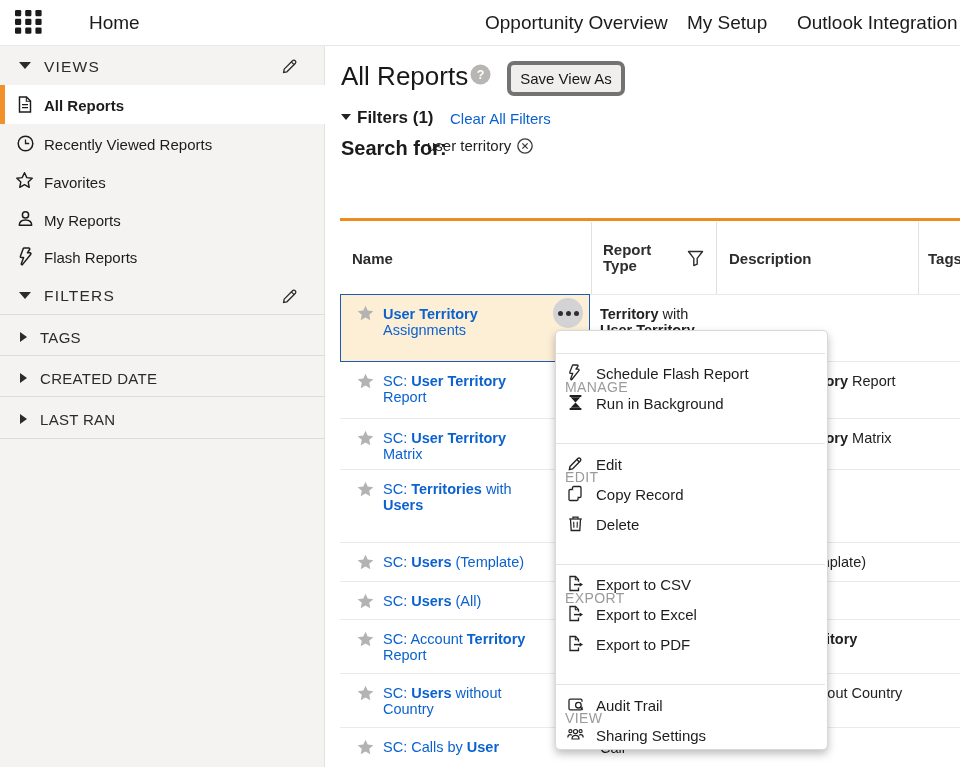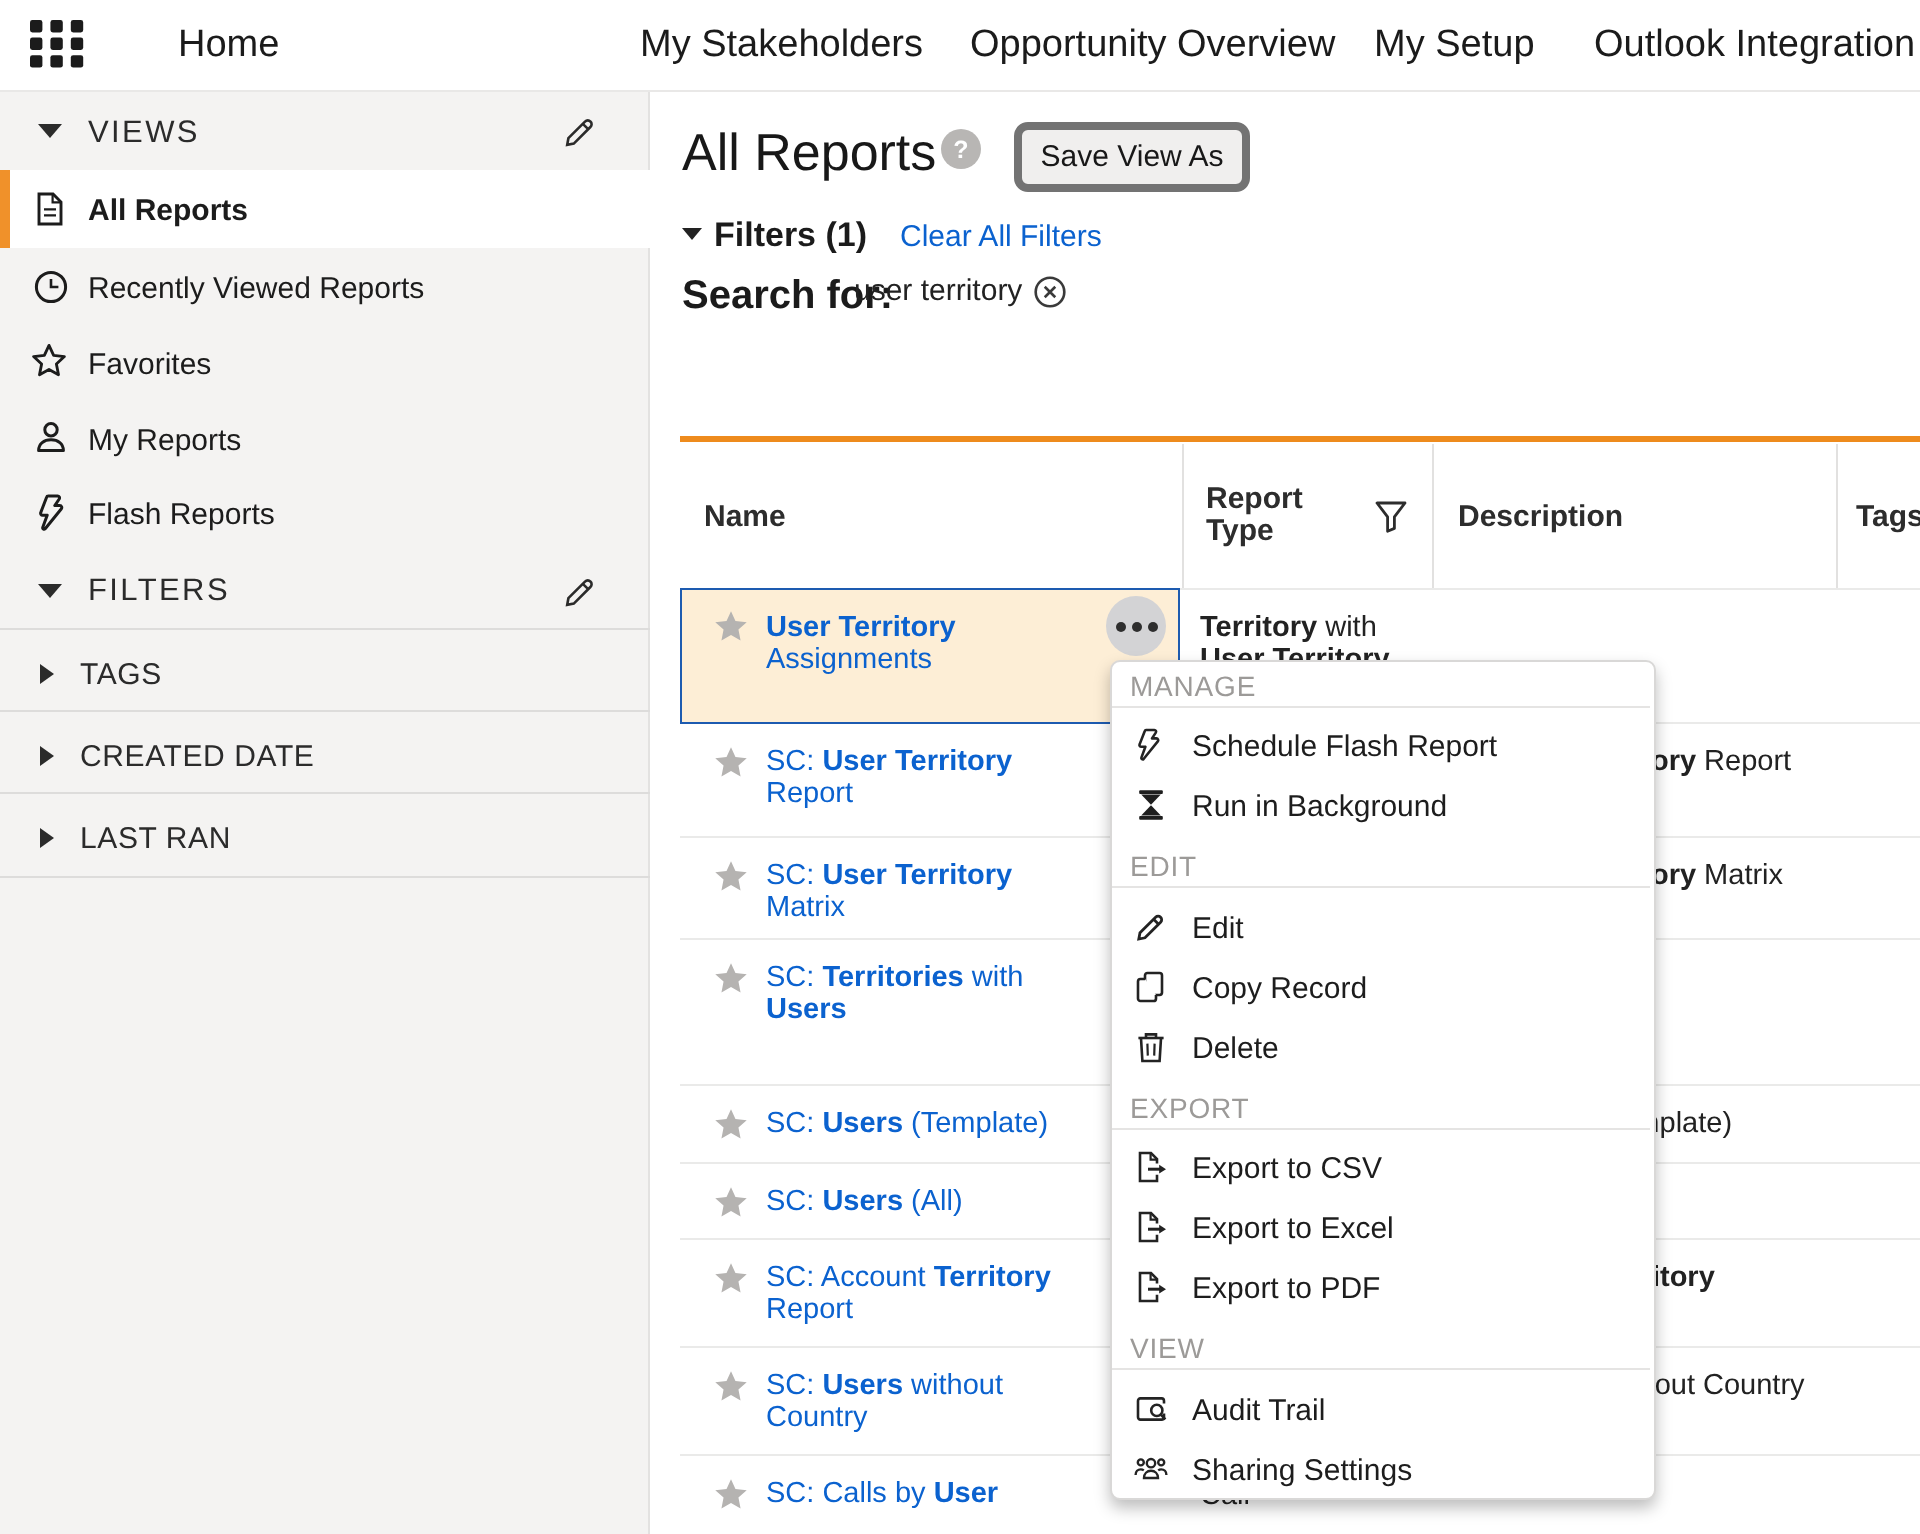--- a/index.html
+++ b/index.html
@@ -17,21 +17,21 @@
   .nav-label{font-size:15px; color:#1c1c1c;}
   .blue{color:#0b62cf;}
   .tbl-sep{position:absolute; left:340px; width:620px; height:1px; background:#eaeae9;}
   .hdr-div{position:absolute; top:222px; height:72px; width:1px; background:#e2e1e0;}
   .hdr-txt{position:absolute; font-size:15px; font-weight:bold; color:#2d2d2d;}
   .cell{position:absolute; font-size:14.5px; line-height:16.5px; color:#222;}
   .name-cell{position:absolute; font-size:14.5px; line-height:16.5px; color:#0b62cf; width:165px;}
   .star{position:absolute; width:17px; height:17px;}
   
   #menu{position:absolute; left:555px; top:330px; width:271px; height:418px; background:#fff; border:1px solid #d9d8d7; border-radius:5px; box-shadow:0 4px 8px rgba(0,0,0,0.26); z-index:20;}
-  .m-hdr{position:absolute; left:9px; font-size:14px; color:#9c9a98; letter-spacing:0.4px;}
+  .m-hdr{position:absolute; left:9px; font-size:14px; color:#9c9a98; letter-spacing:0.4px;margin-top:44px;}
   .m-item{position:absolute; left:40px; font-size:15px; color:#1d1d1d; white-space:nowrap;}
   .m-div{position:absolute; left:0px; width:269px; height:1px; background:#e5e4e3;}
   .m-ico{position:absolute; left:11px; width:17px; height:17px;}
 </style>
 </head>
 <body>
 <div id="app">
 
   <div id="topnav">
     <svg class="abs" style="left:15px;top:10px" width="27" height="24" viewBox="0 0 27 24">
@@ -41,21 +41,20 @@
           <rect x="20.4" y="0" width="6.2" height="6.2" rx="1.2"></rect>
         <rect x="0" y="8.8" width="6.2" height="6.2" rx="1.2"></rect>
           <rect x="10.2" y="8.8" width="6.2" height="6.2" rx="1.2"></rect>
           <rect x="20.4" y="8.8" width="6.2" height="6.2" rx="1.2"></rect>
         <rect x="0" y="17.6" width="6.2" height="6.2" rx="1.2"></rect>
           <rect x="10.2" y="17.6" width="6.2" height="6.2" rx="1.2"></rect>
           <rect x="20.4" y="17.6" width="6.2" height="6.2" rx="1.2"></rect>
       </g>
     </svg>
     <div class="navitem" style="left:89px">Home</div>
-    <div class="navitem" style="left:320px">My Stakeholders</div>
     <div class="navitem" style="left:485px">Opportunity Overview</div>
     <div class="navitem" style="left:687px">My Setup</div>
     <div class="navitem" style="left:797px">Outlook Integration Ac</div>
   </div>
 
   <div id="sidebar"></div>
   <div id="sidebar-content">
 
     <div class="abs caret-down" style="left:19px;top:62px"></div>
     <div class="abs sec-label" style="left:44px;top:57.5px;font-size:15.5px;letter-spacing:1.2px">VIEWS</div>

